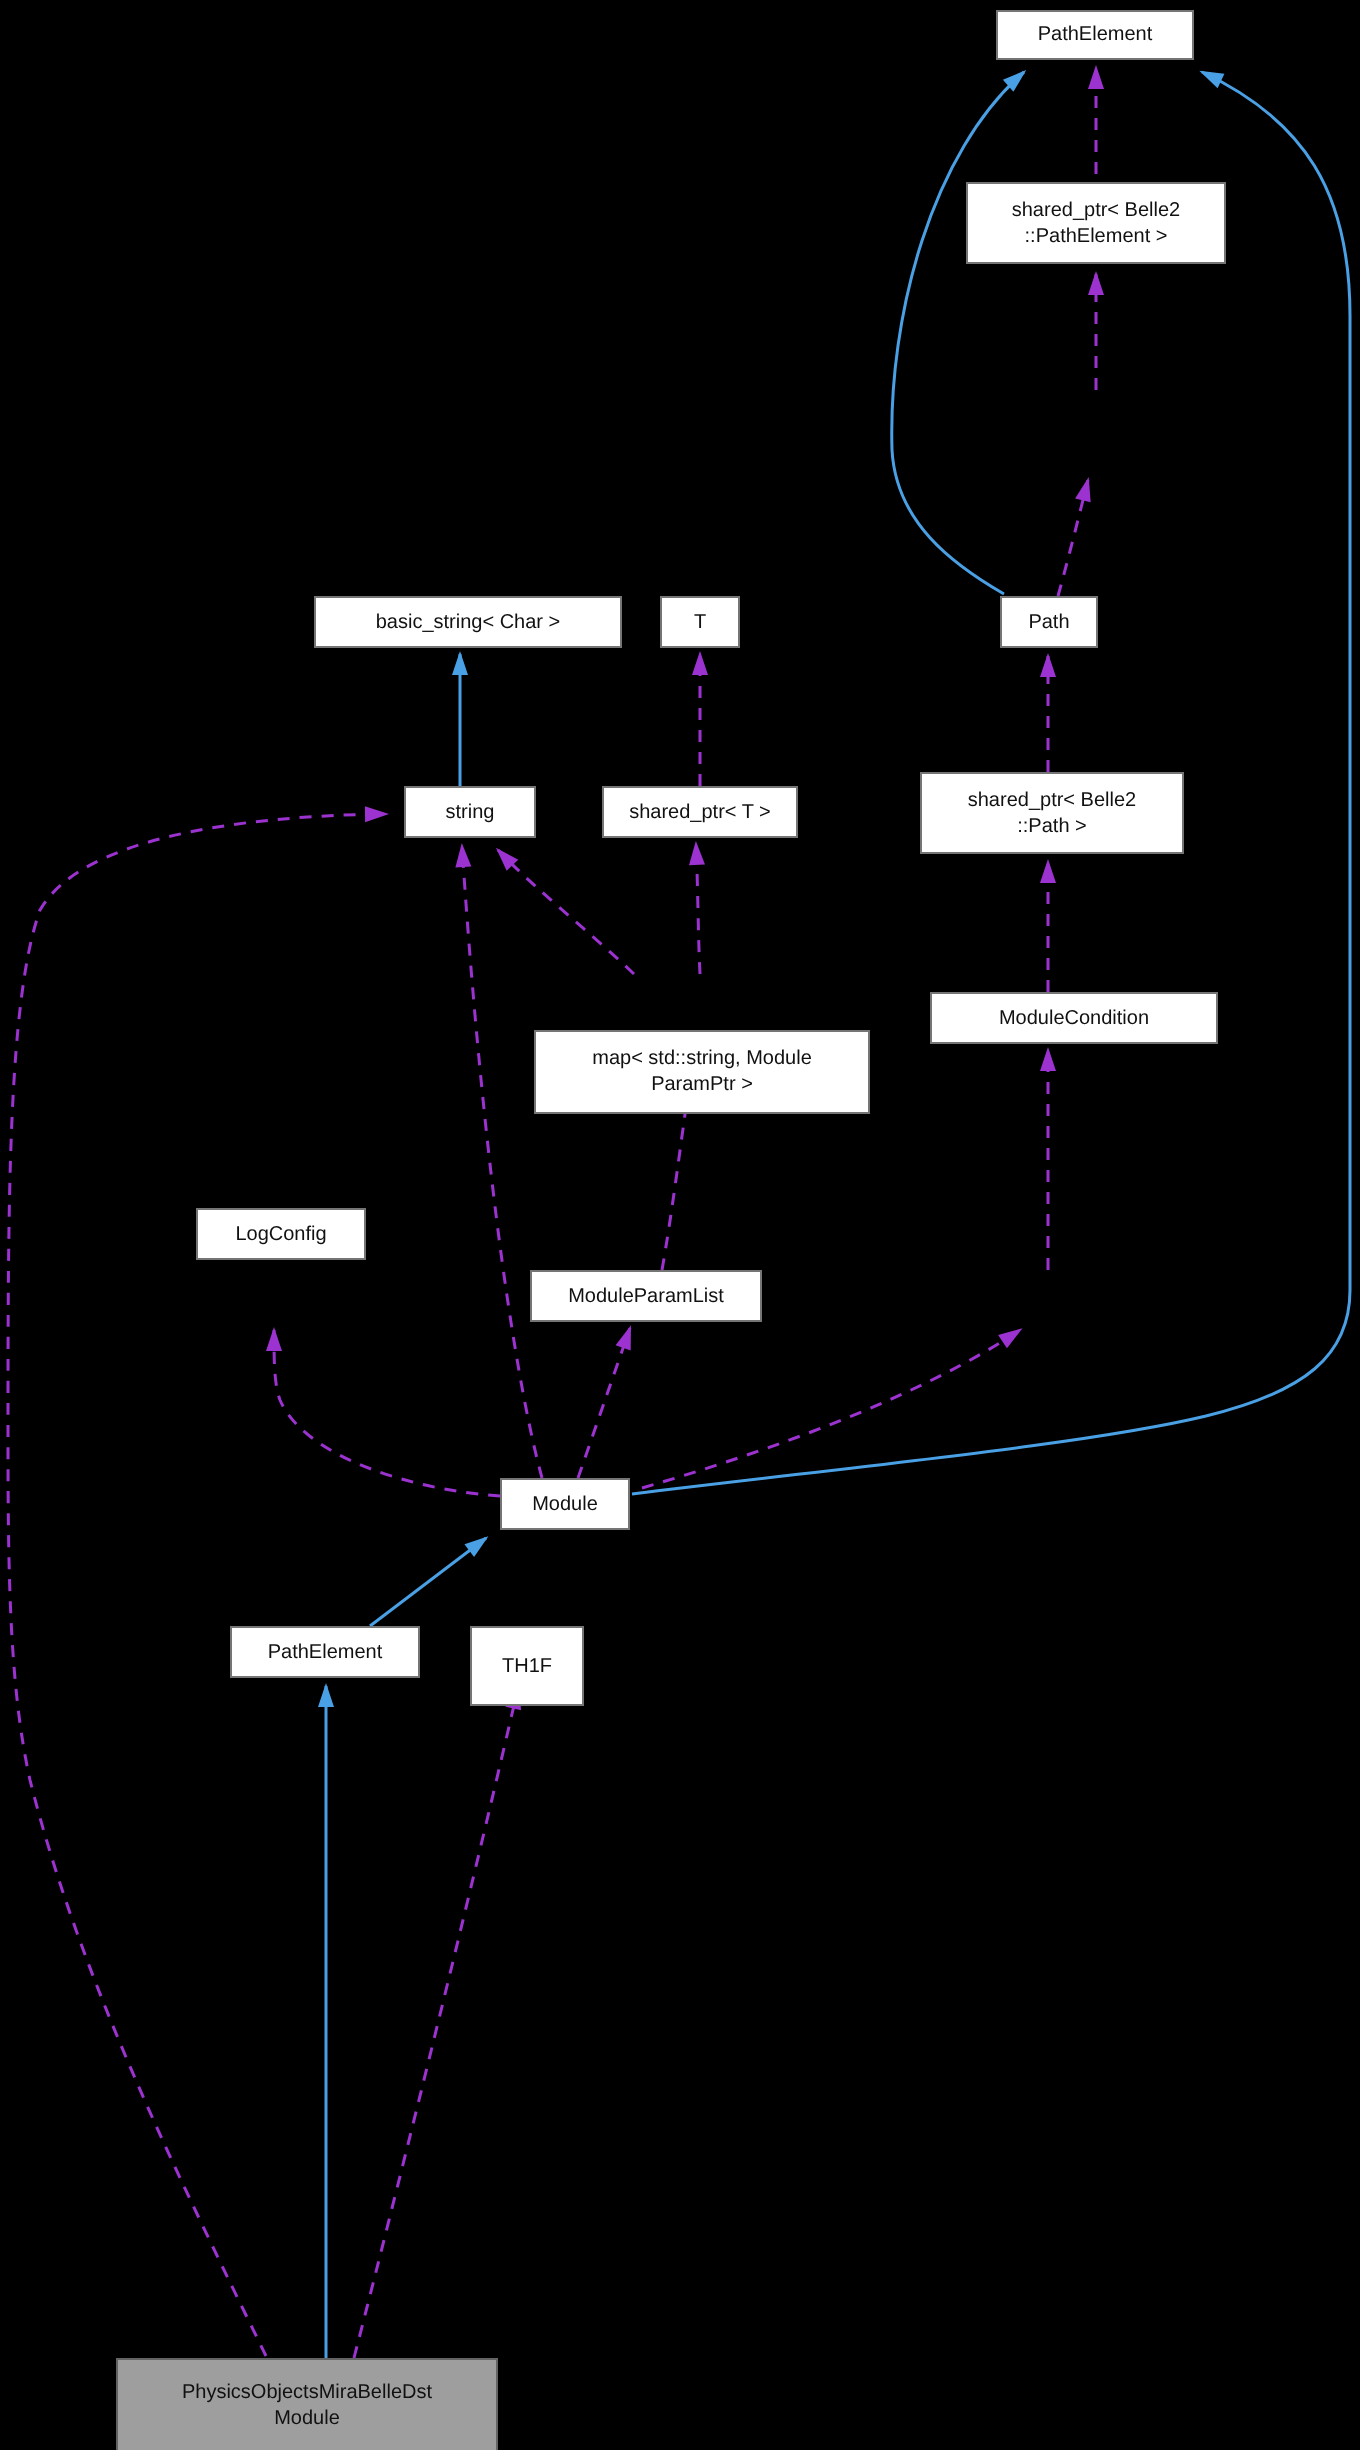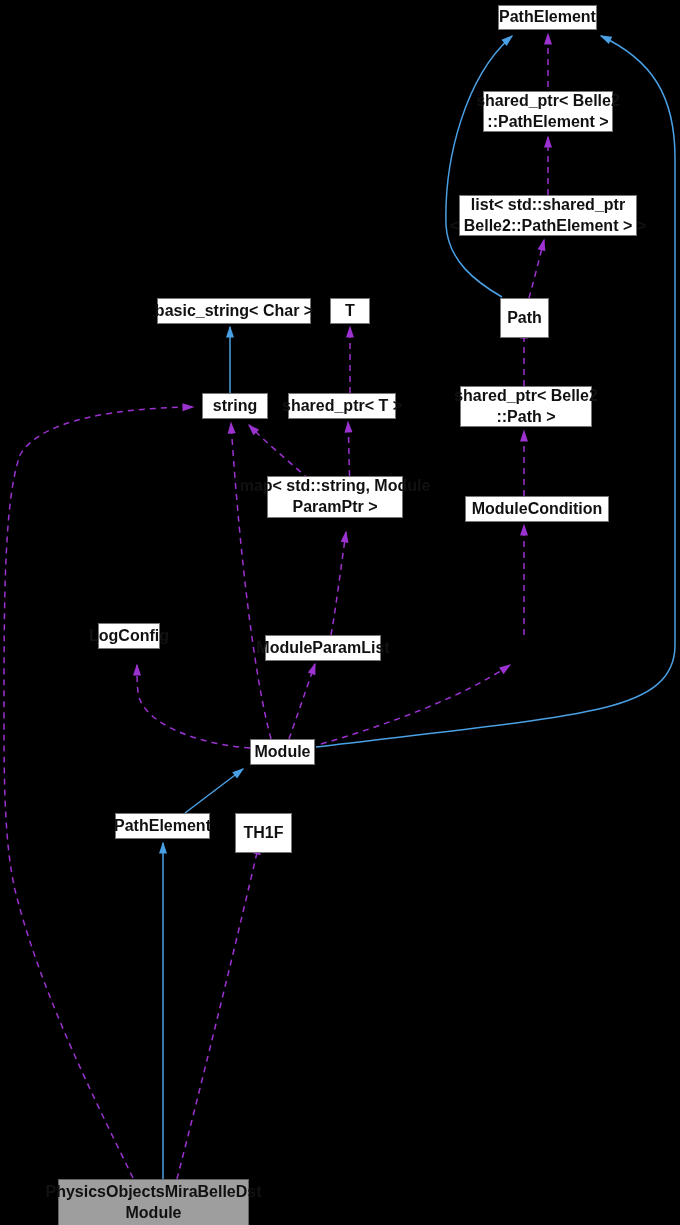--- a/index.html
+++ b/index.html
@@ -5,22 +5,22 @@
   html,body{margin:0;padding:0;background:#000;}
   #stage{position:relative;width:680px;height:1225px;background:var(--bg,#000);overflow:hidden;}
   #edges{position:absolute;left:0;top:0;width:680px;height:1225px;}
   .e-use{stroke:var(--c-use,#9c32d0);stroke-width:1.5;fill:none;stroke-dasharray:6 5;}
   .e-inh{stroke:var(--c-inh,#4aa0e4);stroke-width:1.5;fill:none;}
   .m-use{fill:var(--c-use,#9c32d0);}
   .m-inh{fill:var(--c-inh,#4aa0e4);}
   .node{position:absolute;box-sizing:border-box;background:var(--node-fill,#fff);
         border:1px solid var(--node-border,#757575);
         display:flex;flex-direction:column;align-items:center;justify-content:center;
-        font-family:"Liberation Sans",sans-serif;font-size:16px;line-height:1.3;
-        color:var(--text,#111);text-align:center;cursor:pointer;font-weight:bold;}
+        font-family:"Liberation Sans",sans-serif;font-size:10px;line-height:1.3;
+        color:var(--text,#111);text-align:center;cursor:pointer;}
   .node span{display:block;white-space:nowrap;}
   .node.current{background:var(--cur-fill,#9e9e9e);border:1px solid var(--cur-border,#636363);cursor:default;}
 </style>
 </head>
 <body>
 
 <div id="stage">
 
   <svg id="edges" width="680" height="1225" viewBox="0 0 680 1225" xmlns="http://www.w3.org/2000/svg">
     <defs>
@@ -58,60 +58,56 @@
 
   <div class="node" style="left:498px;top:5px;width:99px;height:25px">
     <span>PathElement</span>
   </div>
 
   <div class="node" style="left:483px;top:91px;width:130px;height:41px">
     <span>shared_ptr&lt; Belle2</span>
     <span>::PathElement &gt;</span>
   </div>
 
-  <div class="node" style="left:459px;top:195px;width:178px;height:41px">
-    <span>list&lt; std::shared_ptr</span>
-    <span>&lt; Belle2::PathElement &gt; &gt;</span>
-  </div>
 
-  <div class="node" style="left:500px;top:298px;width:49px;height:40px">
+  <div class="node" style="left:500px;top:298px;width:49px;height:26px">
     <span>Path</span>
   </div>
 
   <div class="node" style="left:157px;top:298px;width:154px;height:26px">
     <span>basic_string&lt; Char &gt;</span>
   </div>
 
   <div class="node" style="left:330px;top:298px;width:40px;height:26px">
     <span>T</span>
   </div>
 
   <div class="node" style="left:202px;top:393px;width:66px;height:26px">
     <span>string</span>
   </div>
 
-  <div class="node" style="left:288px;top:393px;width:108px;height:26px">
+  <div class="node" style="left:301px;top:393px;width:98px;height:26px">
     <span>shared_ptr&lt; T &gt;</span>
   </div>
 
   <div class="node" style="left:460px;top:386px;width:132px;height:41px">
     <span>shared_ptr&lt; Belle2</span>
     <span>::Path &gt;</span>
   </div>
 
-  <div class="node" style="left:267px;top:476px;width:136px;height:42px">
+  <div class="node" style="left:267px;top:515px;width:168px;height:42px">
     <span>map&lt; std::string, Module</span>
     <span>ParamPtr &gt;</span>
   </div>
 
   <div class="node" style="left:465px;top:496px;width:144px;height:26px">
     <span>ModuleCondition</span>
   </div>
 
-  <div class="node" style="left:98px;top:623px;width:62px;height:26px">
+  <div class="node" style="left:98px;top:604px;width:85px;height:26px">
     <span>LogConfig</span>
   </div>
 
   <div class="node" style="left:265px;top:635px;width:116px;height:26px">
     <span>ModuleParamList</span>
   </div>
 
 
   <div class="node" style="left:250px;top:739px;width:65px;height:26px">
     <span>Module</span>

